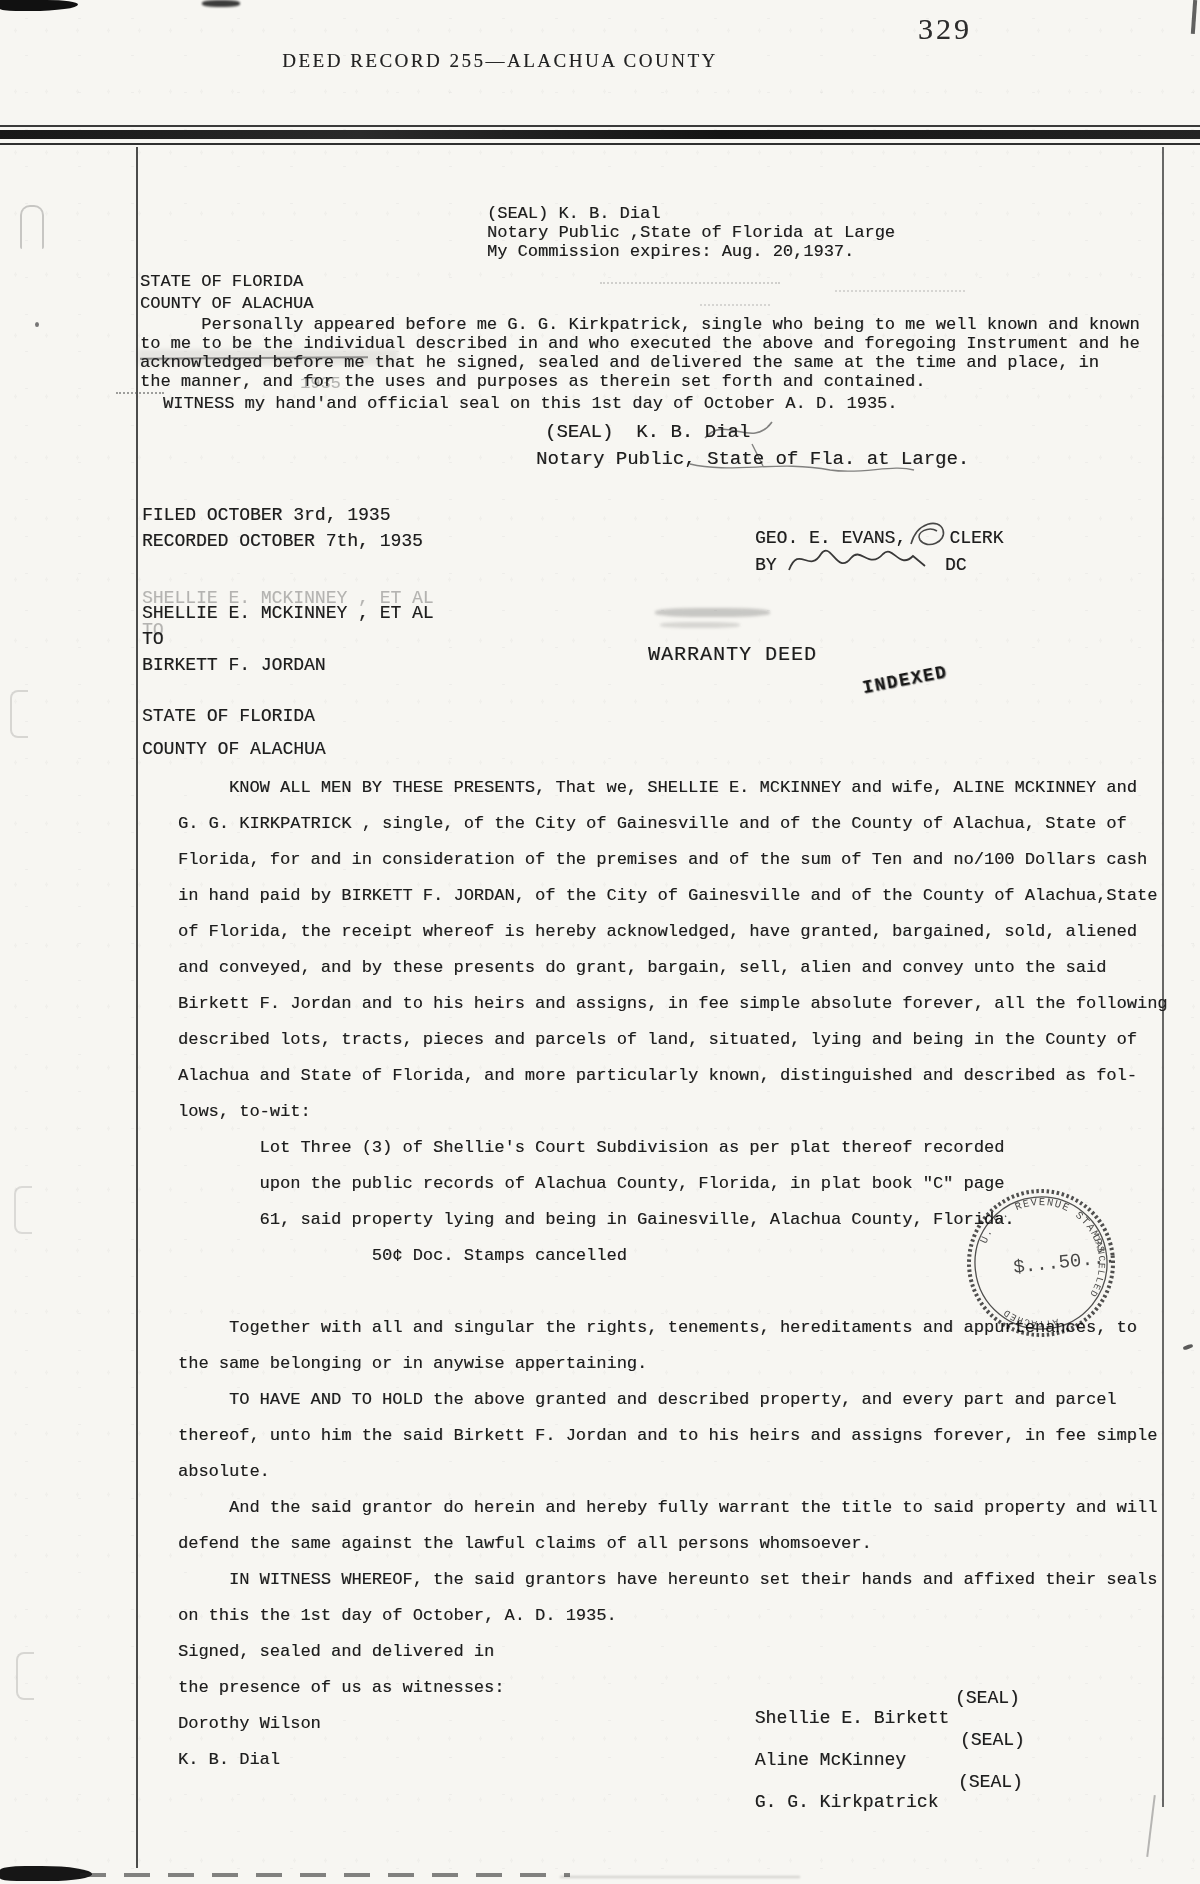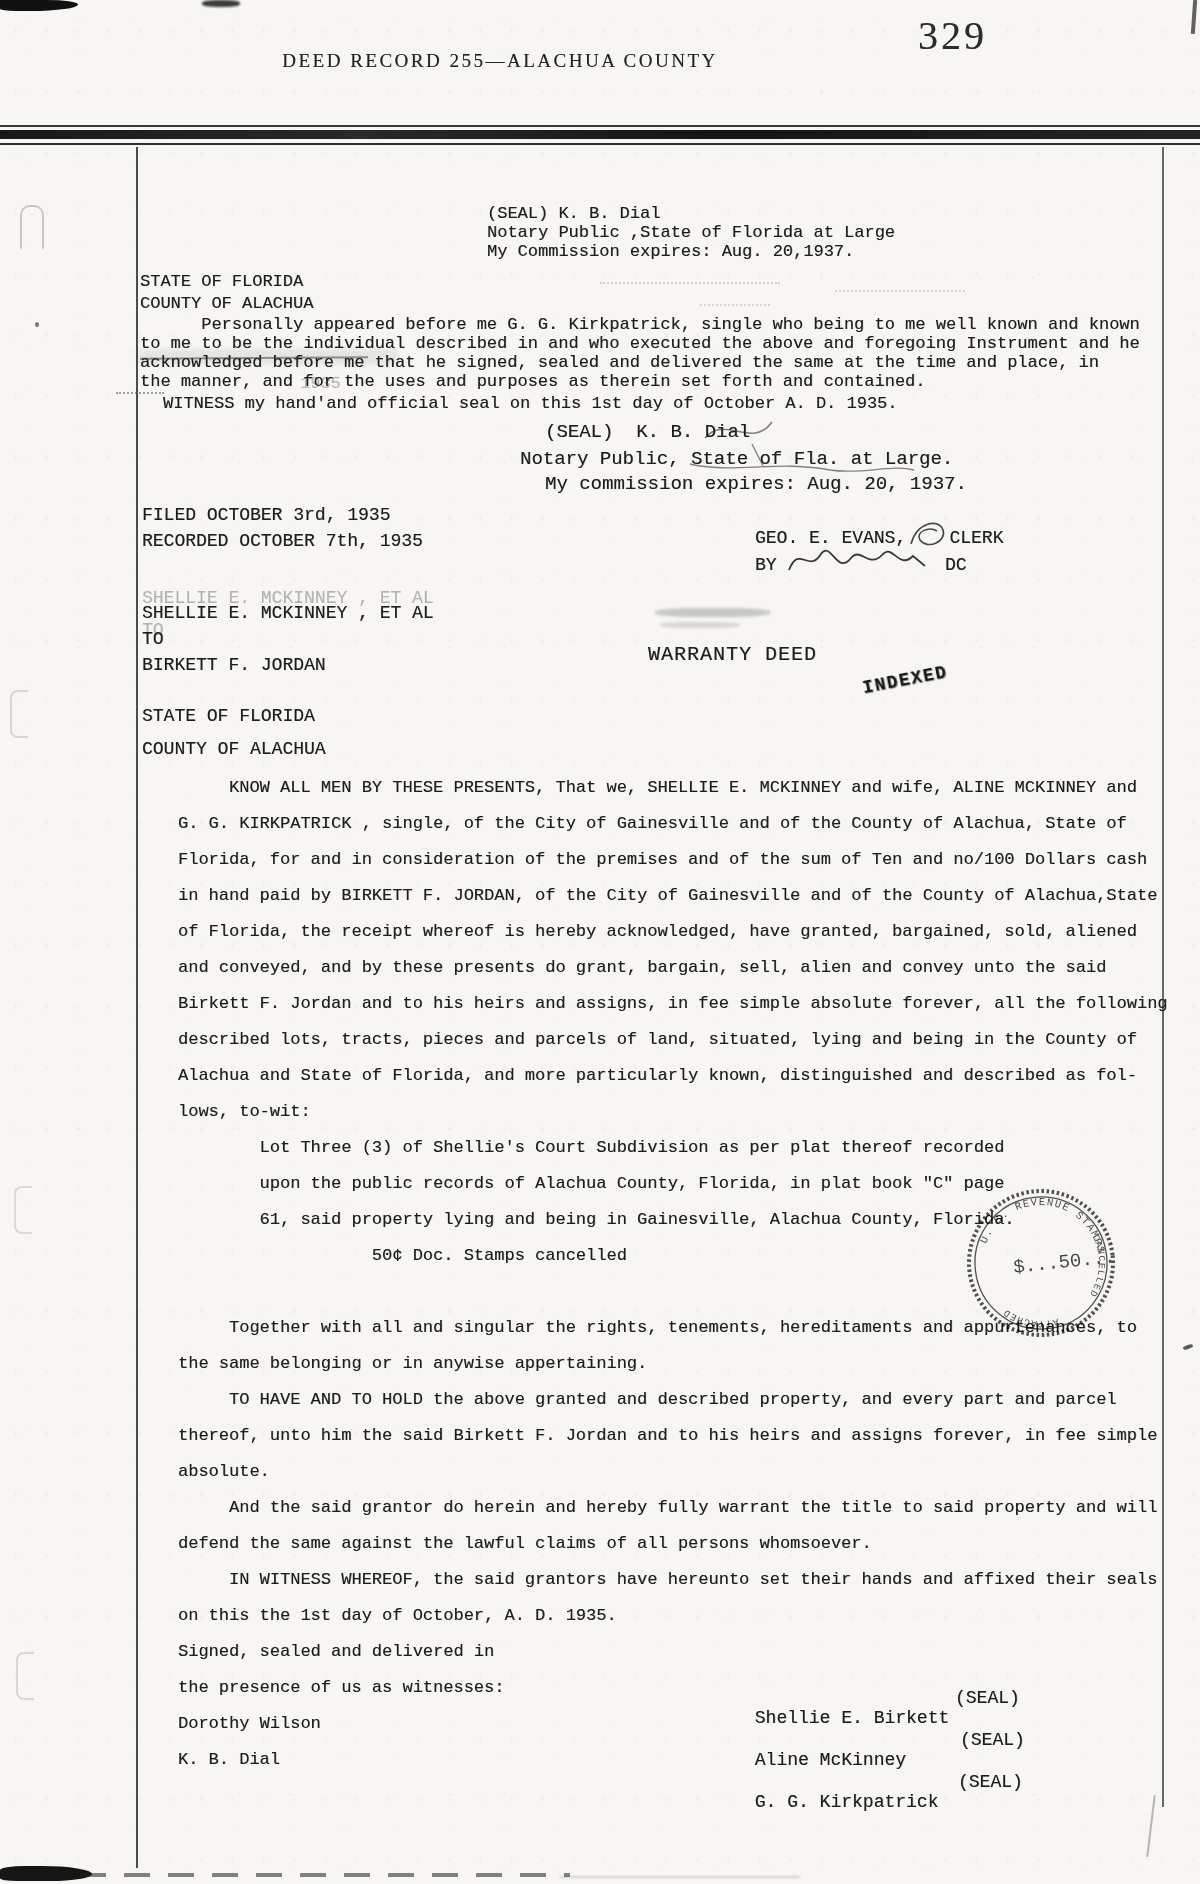--- a/index.html
+++ b/index.html
@@ -16,21 +16,21 @@
   .abs{position:absolute;}
   .mono{
     font-family:"Liberation Mono","DejaVu Sans Mono",monospace;
     color:#1d1d1d;
     text-shadow:.4px .3px .6px rgba(25,25,25,.45);
     white-space:pre;
   }
   .serif{font-family:"Liberation Serif","DejaVu Serif",serif;color:#222;
     text-shadow:.3px .3px .5px rgba(30,30,30,.4);}
   
-  .page-number{left:918px;top:12px;font-size:40px;letter-spacing:3px;color:#2c2c2c;filter:blur(.3px);}
+  .page-number{left:918px;top:12px;font-size:30px;letter-spacing:3px;color:#2c2c2c;filter:blur(.3px);}
   .header-title{left:0;width:1000px;top:50px;text-align:center;font-size:19px;letter-spacing:2.5px;}
   .rule-thin-1{left:0;top:125px;width:1200px;height:2px;background:#3a3a3a;}
   .rule-thick {left:0;top:130px;width:1200px;height:9px;background:linear-gradient(90deg,#181818,#2a2a2a 30%,#151515 60%,#242424);}
   .rule-thin-2{left:0;top:143px;width:1200px;height:2px;background:#303030;}
   .border-left {left:136px;top:147px;width:2px;height:1721px;background:#2e2e2e;opacity:.85;}
   .border-right{left:1162px;top:147px;width:2px;height:1660px;background:#383838;opacity:.75;}
   .border-right-curve{left:1150px;top:1795px;width:2px;height:62px;background:#555;opacity:.4;transform:rotate(7deg);}
   .edge-tick-tr{left:1192px;top:0;width:4px;height:34px;background:#222;transform:rotate(4deg);opacity:.7;}
   
   .ink-blot-tl{left:0;top:0;width:78px;height:11px;background:#111;border-radius:0 40% 60% 20%;filter:blur(.6px);}
@@ -107,22 +107,21 @@
 to me to be the individual described in and who executed the above and foregoing Instrument and he
 acknowledged before me that he signed, sealed and delivered the same at the time and place, in
 the manner, and for the uses and purposes as therein set forth and contained.</div>
   <div class="abs smear-bar"></div>
   <div class="abs strike-smear"></div>
   <div class="abs dotted-lead"></div>
   <div class="abs mono t17 ghost" style="left:300px;top:374px;">1935</div>
   <div class="abs mono t17" style="left:163px;top:394px;">WITNESS my hand'and official seal on this 1st day of October A. D. 1935.</div>
 
   <div class="abs mono t19" style="left:545px;top:420px;">(SEAL)  K. B. Dial</div>
-  <div class="abs mono t19" style="left:520px;top:447px;">Notary Public, State of Fla. at Large.</div>
-  <div class="abs mono t19" style="left:545px;top:472px;">My commission expires: Aug. 20, 1937.</div>
+  <div class="abs mono t19" style="left:536px;top:447px;">Notary Public, State of Fla. at Large.</div>
   <svg class="abs" style="left:600px;top:412px;opacity:.55;" width="340" height="70">
     <path d="M105,26 C125,2 152,38 172,10" stroke="#222" stroke-width="1.6" fill="none"></path>
     <path d="M152,32 L163,54" stroke="#222" stroke-width="1.4" fill="none"></path>
     <path d="M90,52 C130,62 180,48 230,58 C262,63 292,52 314,58" stroke="#222" stroke-width="1.3" fill="none"></path>
   </svg>
 
   <div class="abs mono t18" style="left:142px;top:502px;">FILED OCTOBER 3rd, 1935</div>
   <div class="abs mono t18" style="left:142px;top:528px;">RECORDED OCTOBER 7th, 1935</div>
   <div class="abs mono t18" style="left:755px;top:525px;"><span>GEO. E. EVANS,</span>&nbsp;&nbsp;&nbsp;&nbsp;<span>CLERK</span></div>
   <svg class="abs" style="left:905px;top:516px;opacity:.8;" width="46" height="38">

